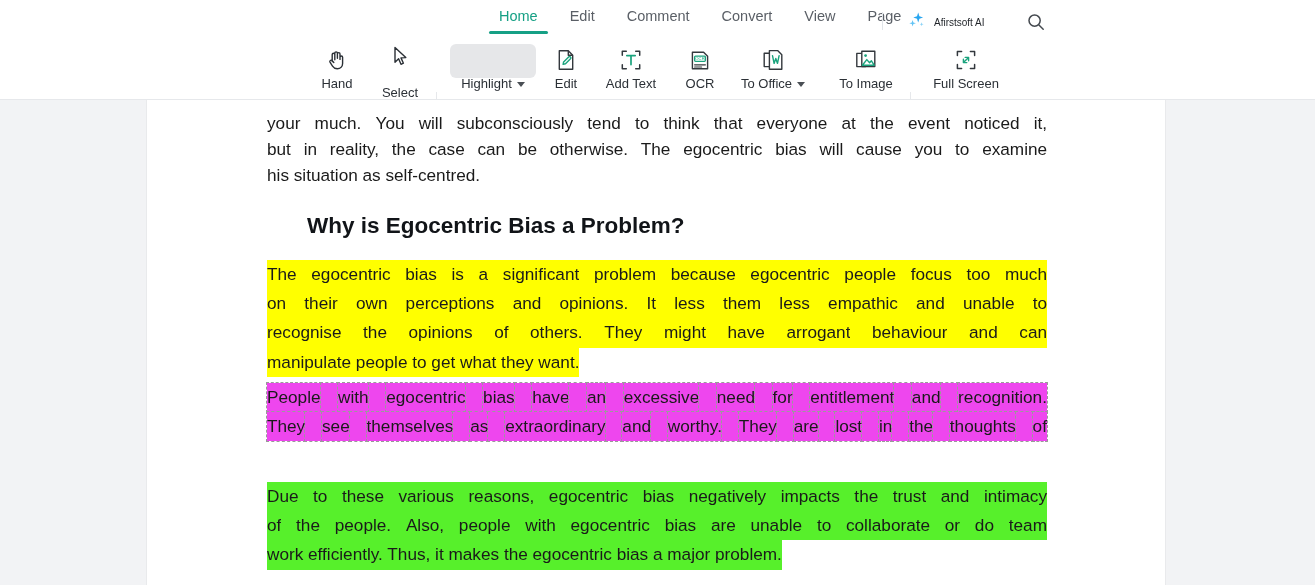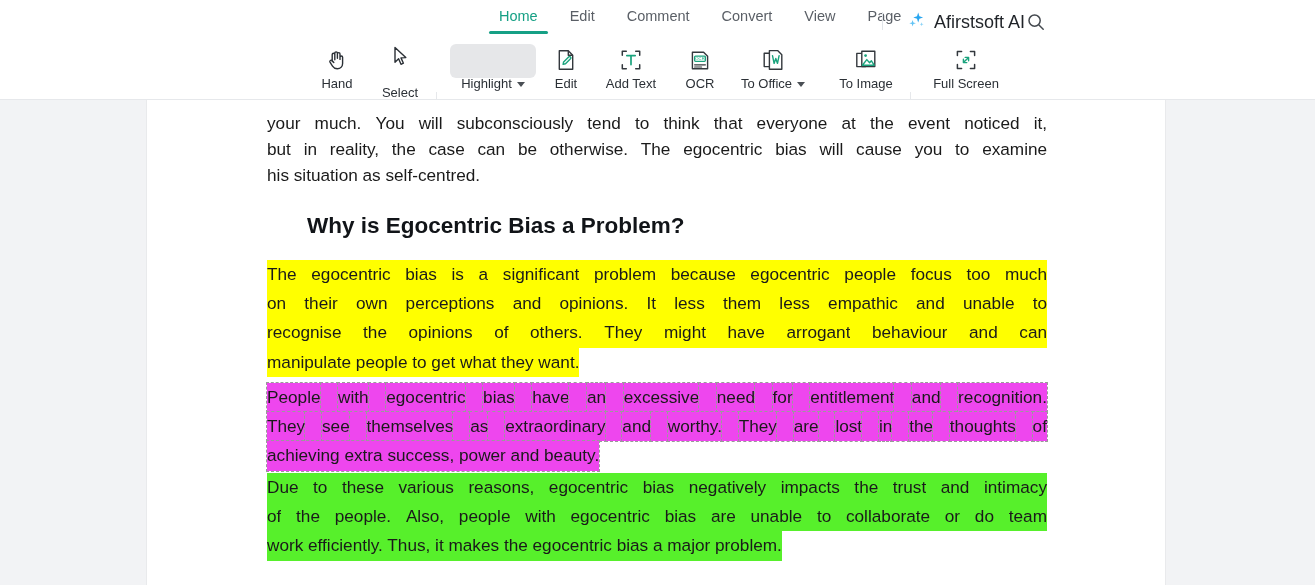--- a/index.html
+++ b/index.html
@@ -36,21 +36,21 @@
 
   .topsep {
     position: absolute; left: 882px; top: 12px;
     width: 1px; height: 18px; background: #e2e5e9;
   }
   .ai-btn {
     position: absolute; left: 906px; top: 10px;
     display: flex; align-items: center; gap: 8px;
     cursor: pointer;
   }
-  .ai-label { font-size: 18px; color: #1f2328; white-space: nowrap; }
+  .ai-label { font-size: 10px; color: #1f2328; white-space: nowrap; }
   .search-btn {
     position: absolute; left: 1026px; top: 12px;
     width: 20px; height: 20px; cursor: pointer;
   }
 
   
   .ribbon {
     position: absolute; left: 0; top: 42px; width: 1315px; height: 58px;
     background: #ffffff;
     border-bottom: 1px solid #e6e8eb;
@@ -484,23 +484,22 @@
               <span class="w hl hl-m sel">lost</span>
               <span class="sp hl hl-m sel"> </span>
               <span class="w hl hl-m sel">in</span>
               <span class="sp hl hl-m sel"> </span>
               <span class="w hl hl-m sel">the</span>
               <span class="sp hl hl-m sel"> </span>
               <span class="w hl hl-m sel">thoughts</span>
               <span class="sp hl hl-m sel"> </span>
               <span class="w hl hl-m sel">of</span>
             </span>
-            <span class="line"><span class="w hl hl-m sel">achieving extra success, power and beauty.</span></span>
           </p>
-          <p class="blk para" style="top: 373px;">
+          <p class="blk para" style="top: 382px;">
             <span class="line just">
               <span class="w hl hl-g">Due</span>
               <span class="sp hl hl-g"> </span>
               <span class="w hl hl-g">to</span>
               <span class="sp hl hl-g"> </span>
               <span class="w hl hl-g">these</span>
               <span class="sp hl hl-g"> </span>
               <span class="w hl hl-g">various</span>
               <span class="sp hl hl-g"> </span>
               <span class="w hl hl-g">reasons,</span>

